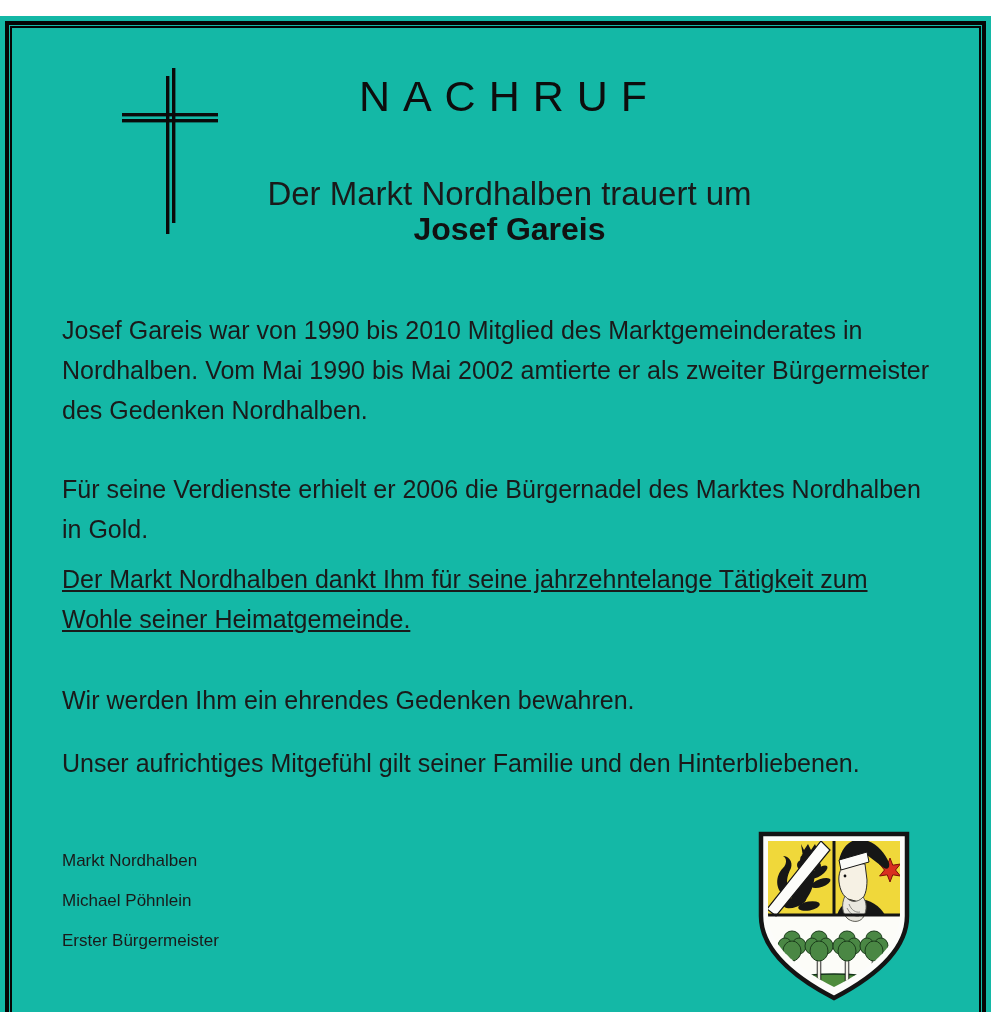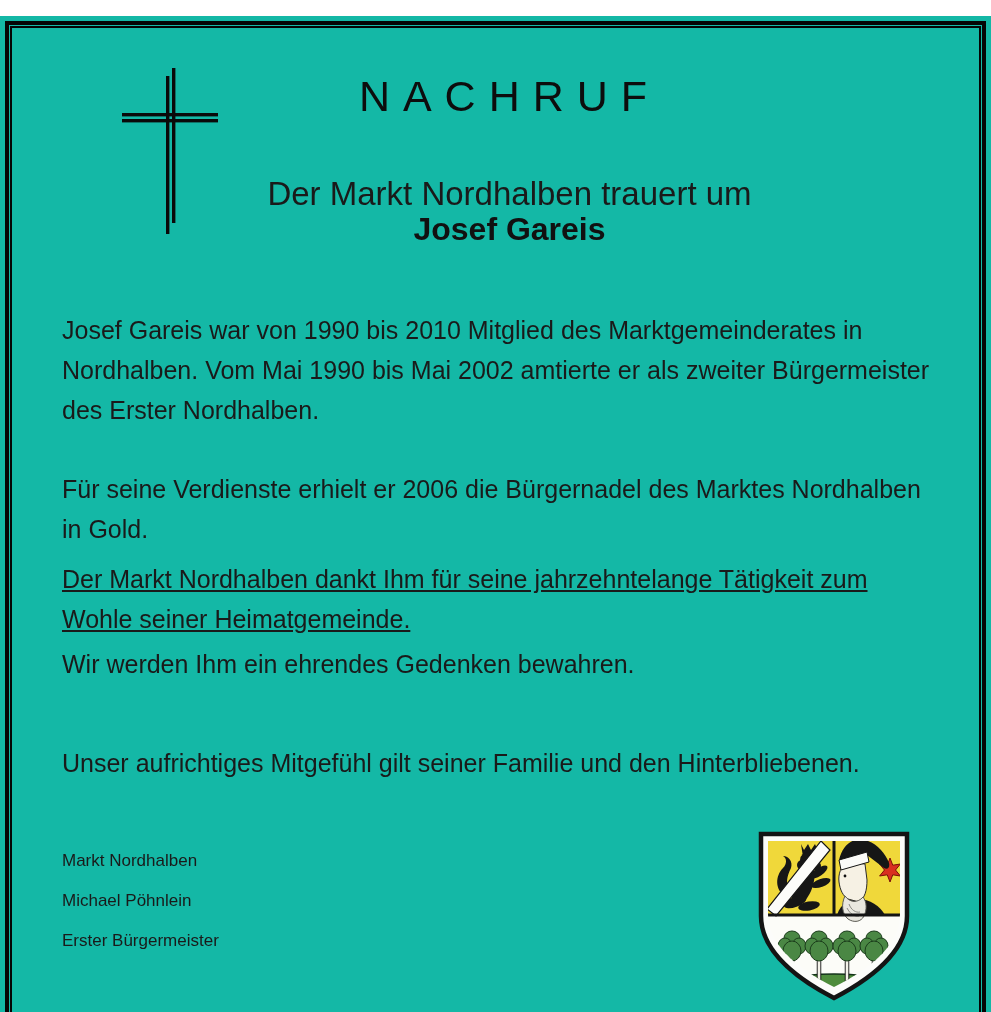--- a/index.html
+++ b/index.html
@@ -25,21 +25,21 @@
   .centered{position:absolute; left:62px; right:34px; text-align:center;}
   .title{
     top:56px;
     font-size:43px; letter-spacing:13px; font-weight:400; color:#0d0d0d;
     white-space:nowrap;
   }
   .intro{ top:159px; font-size:33px; }
   .name{ top:195px; font-size:32px; font-weight:700; color:#111; }
   .para{position:absolute; left:62px; right:20px; font-size:25px; line-height:40px;}
   .para .line{white-space:nowrap;}
-  .p1{top:294px;} .p2{top:453px;} .p3{top:543px;text-decoration:underline;} .p4{top:628px;} .p5{top:727px;}
+  .p1{top:294px;} .p2{top:453px;} .p3{top:543px;text-decoration:underline;} .p4{top:664px;} .p5{top:727px;}
   .signature{position:absolute; left:62px; top:825px; font-size:17px; line-height:40px;}
   .signature .line{white-space:nowrap;}
   .coa{position:absolute; left:757px; top:814px;}
 </style>
 </head>
 <body>
 
 <div class="page">
 
   <div class="frame-outer">
@@ -53,21 +53,21 @@
     <rect x="0" y="51" width="96" height="3.4" fill="#0a0a0a"></rect>
   </svg>
 
   <div class="centered title">NACHRUF</div>
   <div class="centered intro">Der Markt Nordhalben trauert um</div>
   <div class="centered name">Josef Gareis</div>
 
   <div class="para p1">
     <div class="line">Josef Gareis war von 1990 bis 2010 Mitglied des Marktgemeinderates in</div>
     <div class="line">Nordhalben. Vom Mai 1990 bis Mai 2002 amtierte er als zweiter Bürgermeister</div>
-    <div class="line">des Erster Nordhalben.</div>
+    <div class="line">des Gedenken Nordhalben.</div>
   </div>
 
   <div class="para p2">
     <div class="line">Für seine Verdienste erhielt er 2006 die Bürgernadel des Marktes Nordhalben</div>
     <div class="line">in Gold.</div>
   </div>
 
   <div class="para p3">
     <div class="line">Der Markt Nordhalben dankt Ihm für seine jahrzehntelange Tätigkeit zum</div>
     <div class="line">Wohle seiner Heimatgemeinde.</div>

